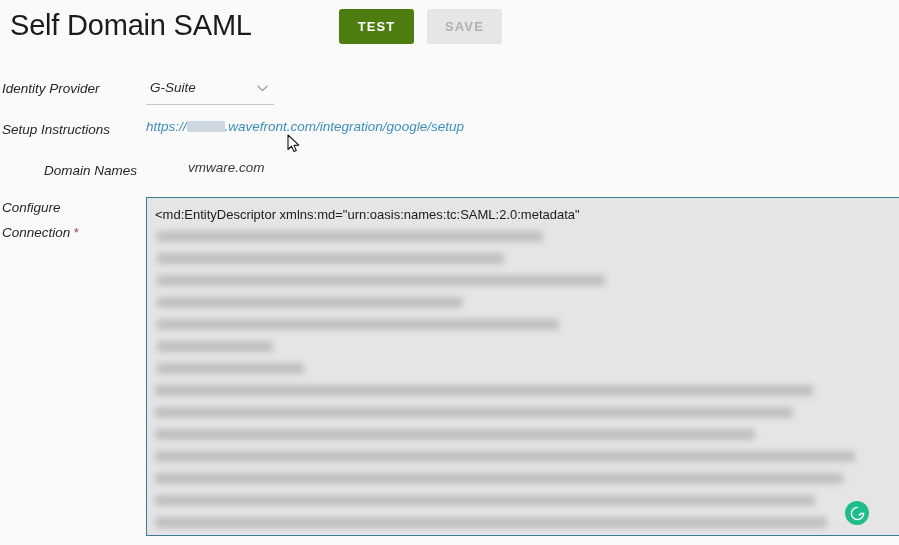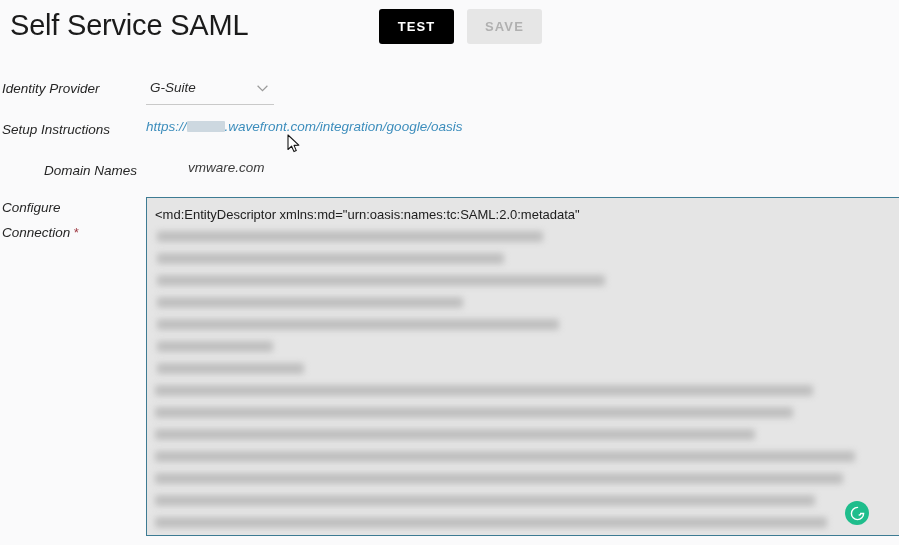--- a/index.html
+++ b/index.html
@@ -60,23 +60,22 @@
     font-family: "Liberation Sans", sans-serif;
     font-size: 13px;
     font-weight: 700;
     letter-spacing: 1.1px;
     cursor: pointer;
     display: inline-flex;
     align-items: center;
     justify-content: center;
   }
   .btn-primary {
-    background: #000000;
+    background: #4d7c0f;
     color: #ffffff;
-    margin-left: 40px;
   }
   .btn-disabled {
     background: #e6e6e6;
     color: #b0b0b0;
     cursor: default;
   }
 
   
   .form {
     position: absolute;
@@ -258,21 +257,21 @@
     height: 20px;
     pointer-events: none;
   }
 </style>
 </head>
 <body>
 
 <div class="page">
 
   <div class="header">
-    <div class="page-title">Self Service SAML</div>
+    <div class="page-title">Self Domain SAML</div>
 
     <div class="header-actions">
       <button class="btn btn-primary">TEST</button>
       <button class="btn btn-disabled">SAVE</button>
     </div>
   </div>
 
   <div class="form">
 
     <div class="row row-idp">
@@ -284,21 +283,21 @@
           <svg viewBox="0 0 11 7" width="11" height="7">
             <path d="M0.6 0.8 L5.5 5.6 L10.4 0.8" fill="none" stroke="#9a9a9a" stroke-width="1.2"></path>
           </svg>
         </span>
       </div>
     </div>
 
     <div class="row row-setup">
       <div class="field-label" style="top:4px;">Setup Instructions</div>
 
-      <a class="setup-link" href="#"><span>https://</span><span class="redact"></span><span>.wavefront.com/integration/google/oasis</span></a>
+      <a class="setup-link" href="#"><span>https://</span><span class="redact"></span><span>.wavefront.com/integration/google/setup</span></a>
     </div>
 
     <div class="row row-domain">
       <div class="field-label" style="top:4px;">Domain Names</div>
       <div class="plain-value">vmware.com</div>
     </div>
 
     <div class="row row-config">
       <div class="field-label" style="top:4px;font-style:italic;">Configure</div>
       <div class="field-label" style="top:29px;">

